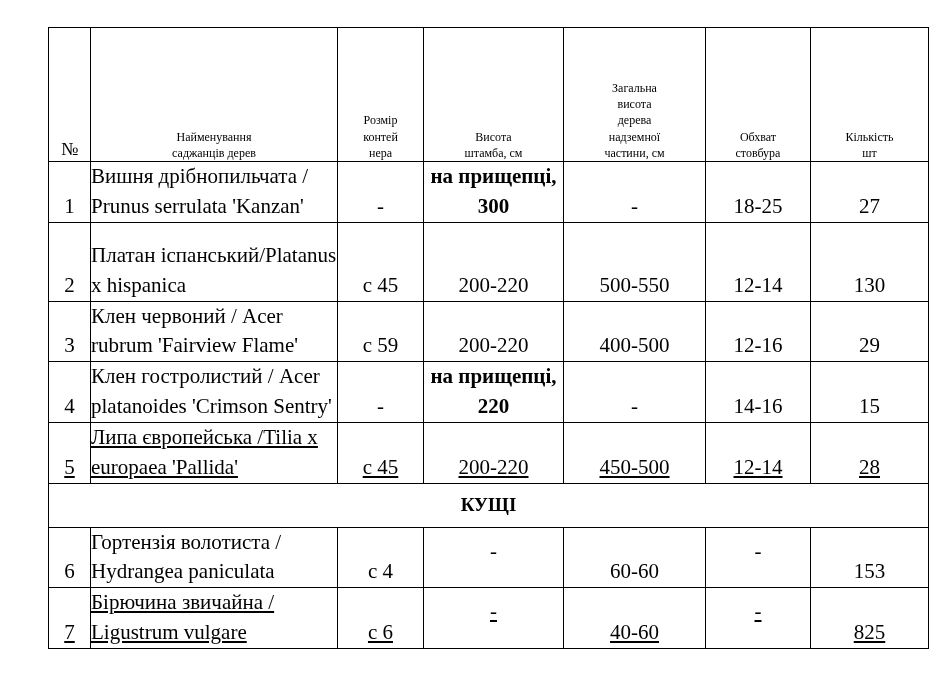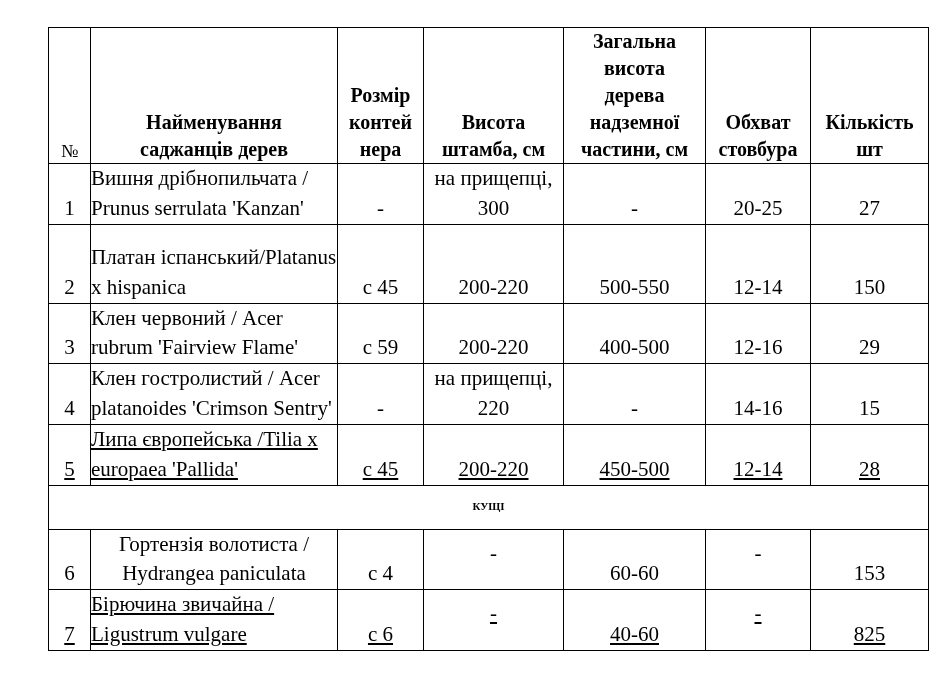--- a/index.html
+++ b/index.html
@@ -52,22 +52,22 @@
   col.c-cont     { width: 86px;  }
   col.c-trunk    { width: 140px; }
   col.c-total    { width: 142px; }
   col.c-girth    { width: 105px; }
   col.c-qty      { width: 118px; }
 
   
   thead th {
     vertical-align: middle;
     text-align: center;
-    font-weight: bold;
-    font-size: 20px;
+    font-weight: normal;
+    font-size: 12px;
     line-height: 1.35;
     height: 133px;
     padding: 2px 4px;
   }
   thead th .hd {
     display: block;
   }
   th.h-num {
     font-weight: normal;
     font-size: 18px;
@@ -88,45 +88,46 @@
     vertical-align: middle;
     padding-left: 9px;
     padding-right: 4px;
   }
   td.val {
     text-align: center;
     vertical-align: bottom;
   }
   td.val .cellline {
     display: block;
+    font-weight: bold;
   }
 
   
   td.val.top {
     vertical-align: top;
     padding-top: 9px;
   }
 
   
   tr.section td {
     text-align: center;
     vertical-align: middle;
     font-weight: bold;
-    font-size: 11px;
+    font-size: 19px;
     height: 35px;
     padding: 4px 0;
   }
 
   
   tr.r1 td { height: 56px; }
   tr.r2 td { height: 78px; }
   tr.r3 td { height: 42px; }
   tr.r4 td { height: 54px; margin-left: 44px; }
   tr.r5 td { height: 58px; text-decoration: underline; }
-  tr.r6 td { height: 46px; text-align: center; }
+  tr.r6 td { height: 46px; }
   tr.r7 td { height: 46px; text-decoration: underline; }
 </style>
 </head>
 <body>
 
 <div class="page">
   <div class="table-wrap">
     <table class="spec">
       <colgroup>
         <col class="c-num">
@@ -181,36 +182,36 @@
           <td class="name">
             <span class="cellline">Вишня дрібнопильчата /</span>
             <span class="cellline">Prunus serrulata 'Kanzan'</span>
           </td>
           <td class="val">-</td>
           <td class="val">
             <span class="cellline">на прищепці,</span>
             <span class="cellline">300</span>
           </td>
           <td class="val">-</td>
-          <td class="val">20-25</td>
+          <td class="val">18-25</td>
           <td class="val">27</td>
         </tr>
 
         <tr class="r2">
           <td class="num">2</td>
           <td class="name">
             <span class="cellline">Платан</span>
             <span class="cellline">іспанський/Platanus x</span>
             <span class="cellline">hispanica</span>
           </td>
           <td class="val">с 45</td>
           <td class="val">200-220</td>
           <td class="val">500-550</td>
           <td class="val">12-14</td>
-          <td class="val">150</td>
+          <td class="val">130</td>
         </tr>
 
         <tr class="r3">
           <td class="num">3</td>
           <td class="name">
             <span class="cellline">Клен червоний / Acer</span>
             <span class="cellline">rubrum 'Fairview Flame'</span>
           </td>
           <td class="val">с 59</td>
           <td class="val">200-220</td>

